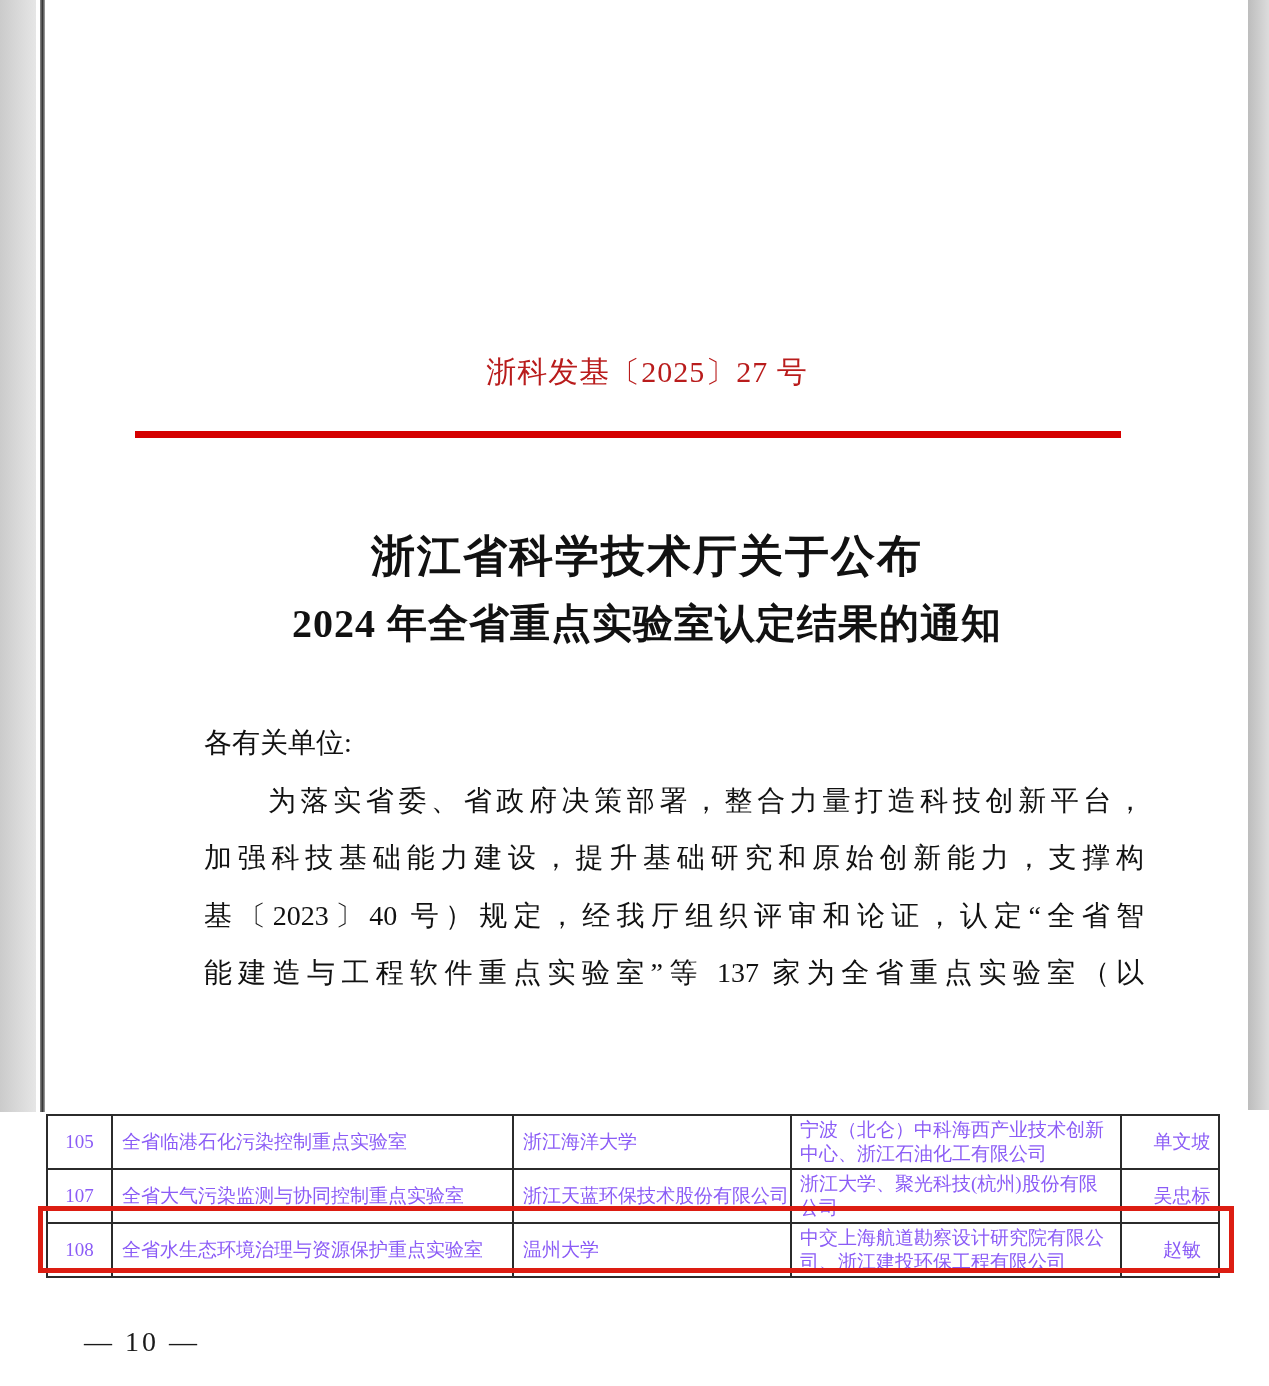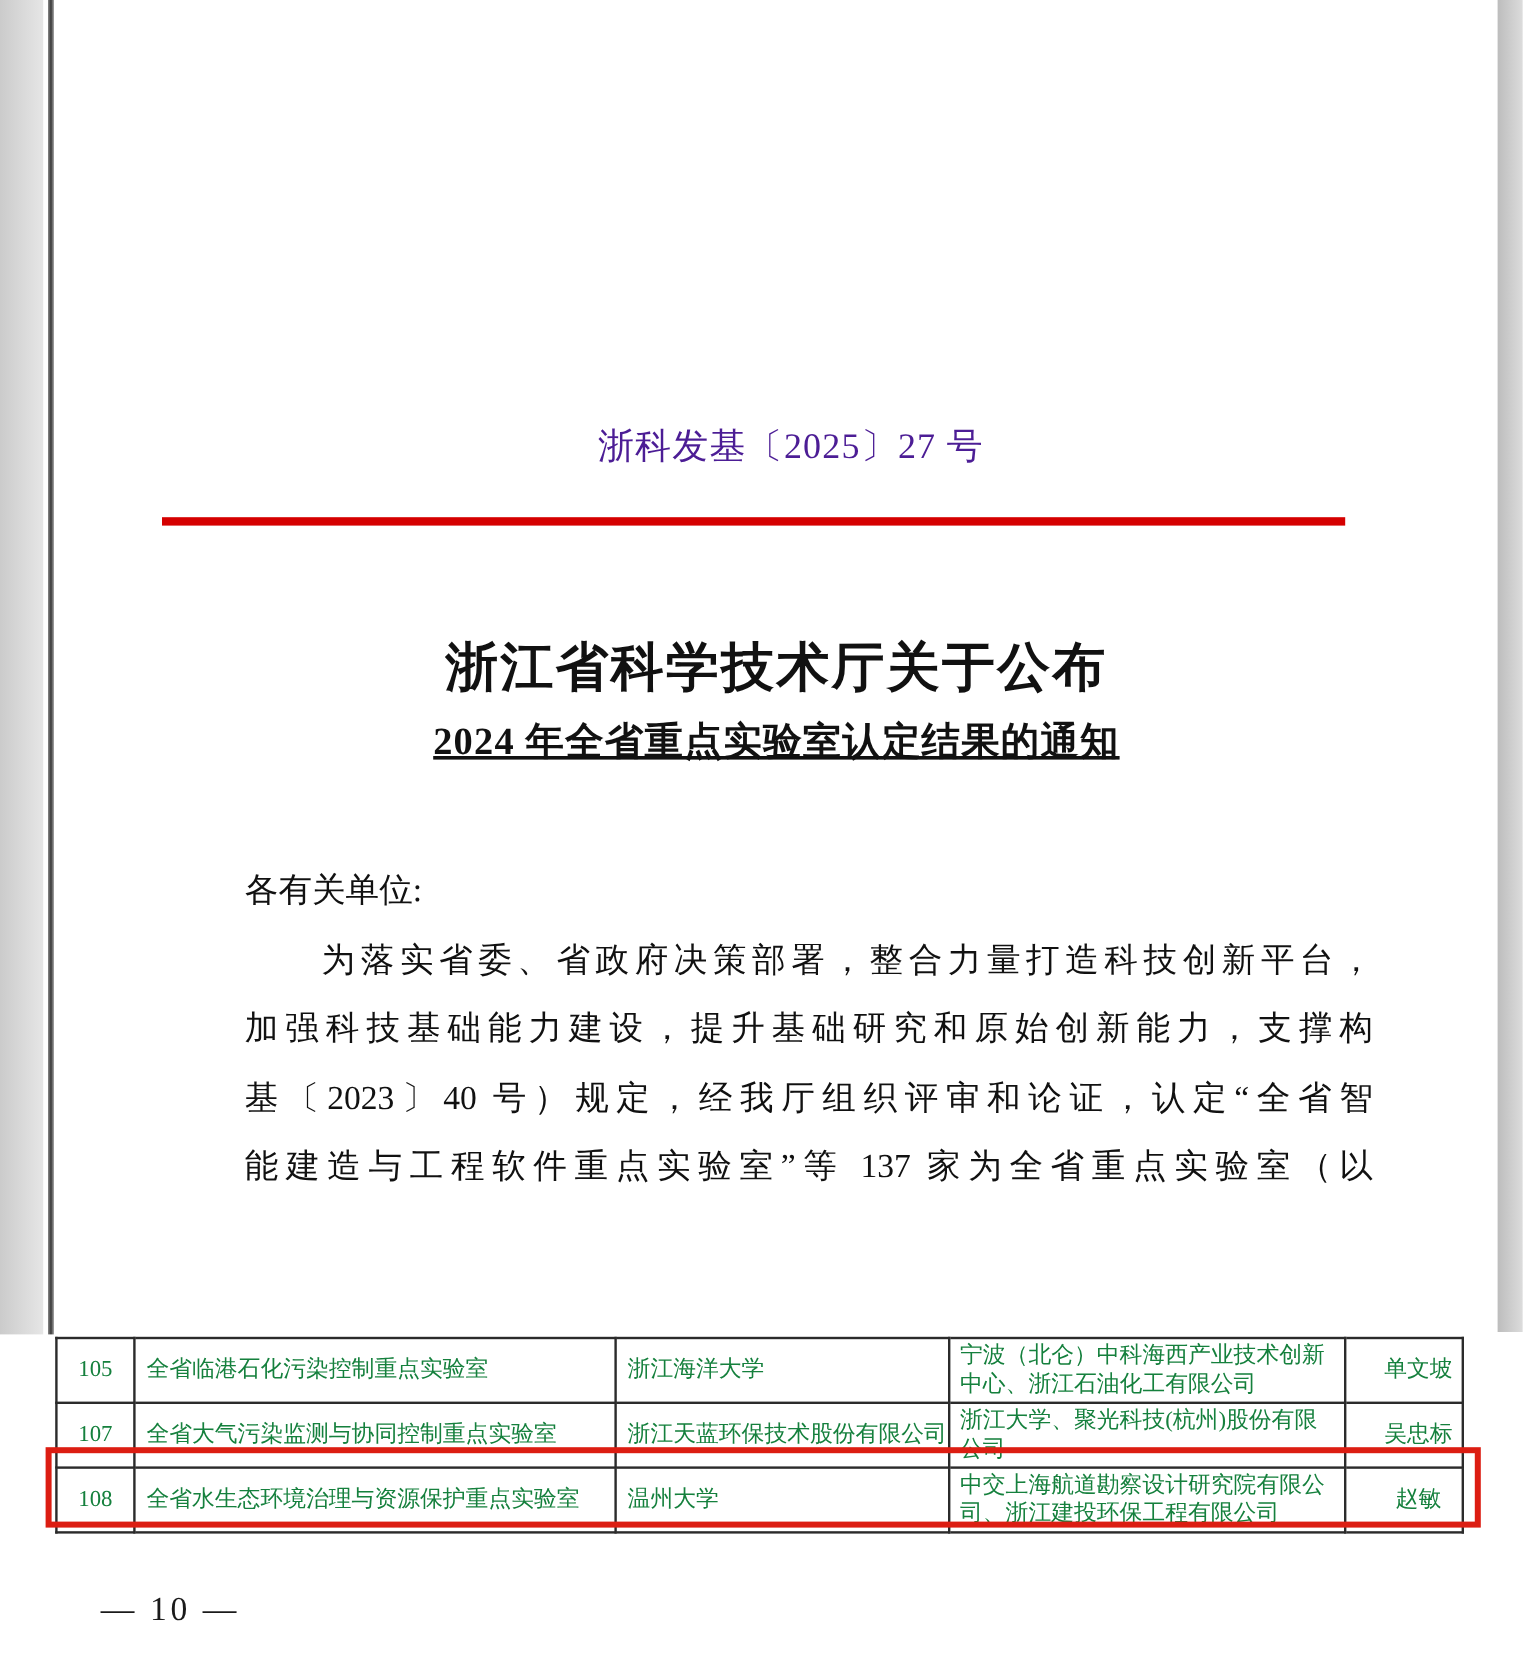--- a/index.html
+++ b/index.html
@@ -11,33 +11,33 @@
     background:linear-gradient(to right,#cbcbcb,#e6e6e6);}
   .page-edge{position:absolute;left:40px;top:0;width:5px;height:1112px;
     background:linear-gradient(to right,#8a8a8a,#383838,#a9a9a9);}
   .strip-right{position:absolute;left:1248px;top:0;width:21px;height:1110px;
     background:linear-gradient(to right,#bdbdbd,#dcdcdc);}
 
   .center-zone{position:absolute;left:46px;width:1202px;text-align:center;}
 
   .doc-title{top:126px;font-size:92px;font-weight:bold;color:#ec1300;
     letter-spacing:2px;white-space:nowrap;}
-  .doc-number{top:352px;font-size:30px;color:#4c1d95;letter-spacing:1px;padding-left:12px;}
+  .doc-number{top:352px;font-size:30px;color:#b91c1c;letter-spacing:1px;}
   .red-rule{position:absolute;left:135px;top:431px;width:986px;height:7px;
     background:#d50000;}
   .subtitle1{top:527px;font-size:44px;font-weight:bold;color:#111;letter-spacing:2px;}
-  .subtitle2{top:596px;font-size:32px;font-weight:bold;color:#111;letter-spacing:1px;text-decoration:underline;}
+  .subtitle2{top:596px;font-size:40px;font-weight:bold;color:#111;letter-spacing:1px;}
 
   .body-block{position:absolute;left:204px;top:714px;width:940px;color:#111;}
   .body-line{font-size:28px;line-height:57.5px;white-space:nowrap;}
   .body-line.justify{white-space:normal;text-align:justify;text-align-last:justify;}
   .body-line.indent{text-indent:64px;}
 
   table.results{position:absolute;left:46px;top:1114px;width:1172px;
-    border-collapse:collapse;table-layout:fixed;color:#15803d;}
+    border-collapse:collapse;table-layout:fixed;color:#8b5cf6;}
   table.results td{border:2px solid #2b2b2b;vertical-align:middle;
     font-size:19px;line-height:24px;overflow:hidden;}
   td.c-no{text-align:center;font-size:20px;}
   td.c-lab,td.c-inst{padding-left:9px;}
   td.c-part{padding:2px 4px 2px 8px;}
   td.c-dir{text-align:center;padding-left:25px;}
 
   .highlight-box{position:absolute;left:38px;top:1206px;width:1186px;height:57px;
     border:5px solid #dc1d12;background:transparent;}
 

